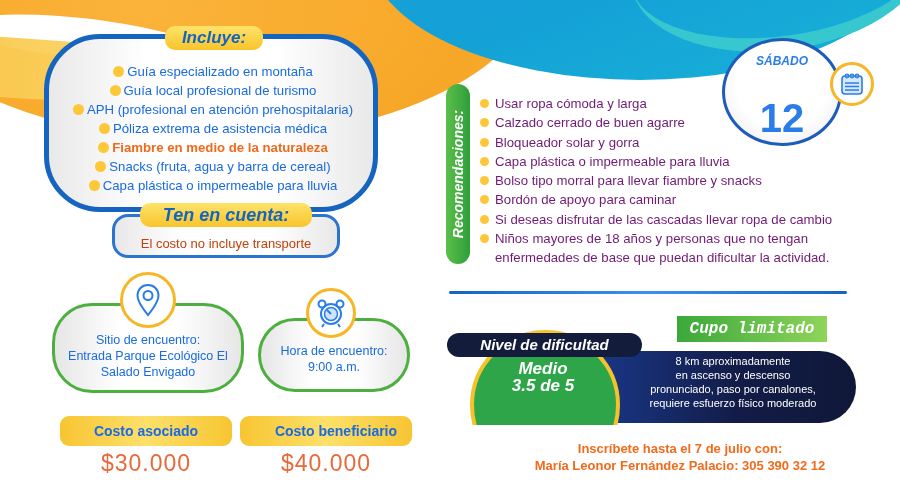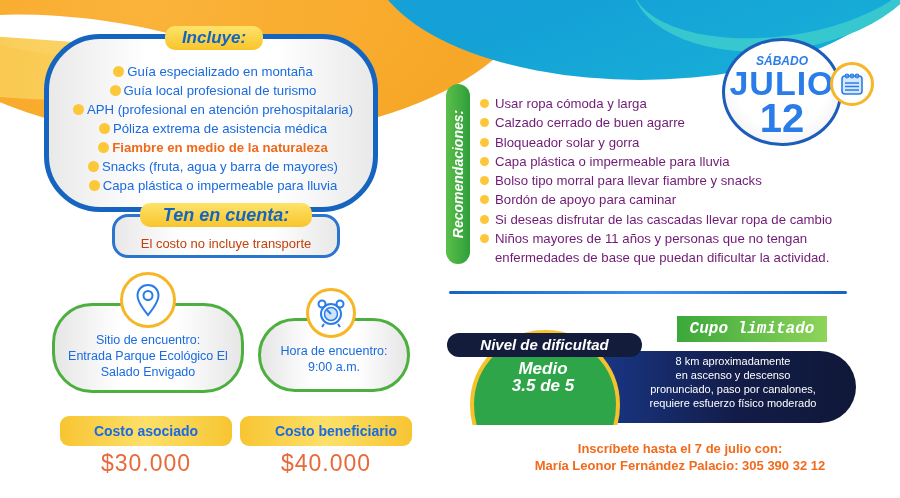--- a/index.html
+++ b/index.html
@@ -111,21 +111,21 @@
 <div class="bg-shape" id="bg-teal"></div>
 
 <div class="incluye-card"></div>
 <div class="pill-title incluye-title">Incluye:</div>
 <ul class="incluye-list">
   <li><span class="dot"></span><span>Guía especializado en montaña</span></li>
   <li><span class="dot"></span><span>Guía local profesional de turismo</span></li>
   <li><span class="dot"></span><span>APH (profesional en atención prehospitalaria)</span></li>
   <li><span class="dot"></span><span>Póliza extrema de asistencia médica</span></li>
   <li class="hl"><span class="dot"></span><span>Fiambre en medio de la naturaleza</span></li>
-  <li><span class="dot"></span><span>Snacks (fruta, agua y barra de mayores)</span></li>
+  <li><span class="dot"></span><span>Snacks (fruta, agua y barra de cereal)</span></li>
   <li><span class="dot"></span><span>Capa plástica o impermeable para lluvia</span></li>
 </ul>
 
 <div class="tener-card"></div>
 <div class="pill-title tener-title">Ten en cuenta:</div>
 <div class="tener-text">El costo no incluye transporte</div>
 
 <div class="meet-card" id="meet-site">
   <div>Sitio de encuentro:</div>
   <div>Entrada Parque Ecológico El</div>
@@ -162,29 +162,28 @@
   <span>Recomendaciones:</span>
 </div>
 <ul class="reco-list">
   <li><span class="dot"></span><span>Usar ropa cómoda y larga</span></li>
   <li><span class="dot"></span><span>Calzado cerrado de buen agarre</span></li>
   <li><span class="dot"></span><span>Bloqueador solar y gorra</span></li>
   <li><span class="dot"></span><span>Capa plástica o impermeable para lluvia</span></li>
   <li><span class="dot"></span><span>Bolso tipo morral para llevar fiambre y snacks</span></li>
   <li><span class="dot"></span><span>Bordón de apoyo para caminar</span></li>
   <li><span class="dot"></span><span>Si deseas disfrutar de las cascadas llevar ropa de cambio</span></li>
-  <li><span class="dot"></span><span>Niños mayores de 11 años y personas que no tengan</span></li>
+  <li><span class="dot"></span><span>Niños mayores de 18 años y personas que no tengan</span></li>
   <li class="cont">enfermedades de base que puedan dificultar la actividad.</li>
 </ul>
 
 <div class="divider"></div>
 
 <div class="date-badge">
   <div class="date-dow">SÁBADO</div>
-  <div class="date-month">JULIO</div>
   <div class="date-day">12</div>
 </div>
 <div class="icon-circle" id="cal-circle">
   <svg width="26" height="26" viewBox="0 0 26 26">
       <rect x="3" y="5" width="20" height="18" rx="3" fill="#d8e8fb" stroke="#2a7de8" stroke-width="1.6"></rect>
       <path d="M6 12h14M6 15.5h14M6 19h14" stroke="#2a7de8" stroke-width="1.6"></path>
       <circle cx="8" cy="5" r="1.8" fill="none" stroke="#2a7de8" stroke-width="1.2"></circle>
       <circle cx="13" cy="5" r="1.8" fill="none" stroke="#2a7de8" stroke-width="1.2"></circle>
       <circle cx="18" cy="5" r="1.8" fill="none" stroke="#2a7de8" stroke-width="1.2"></circle>
     </svg>

